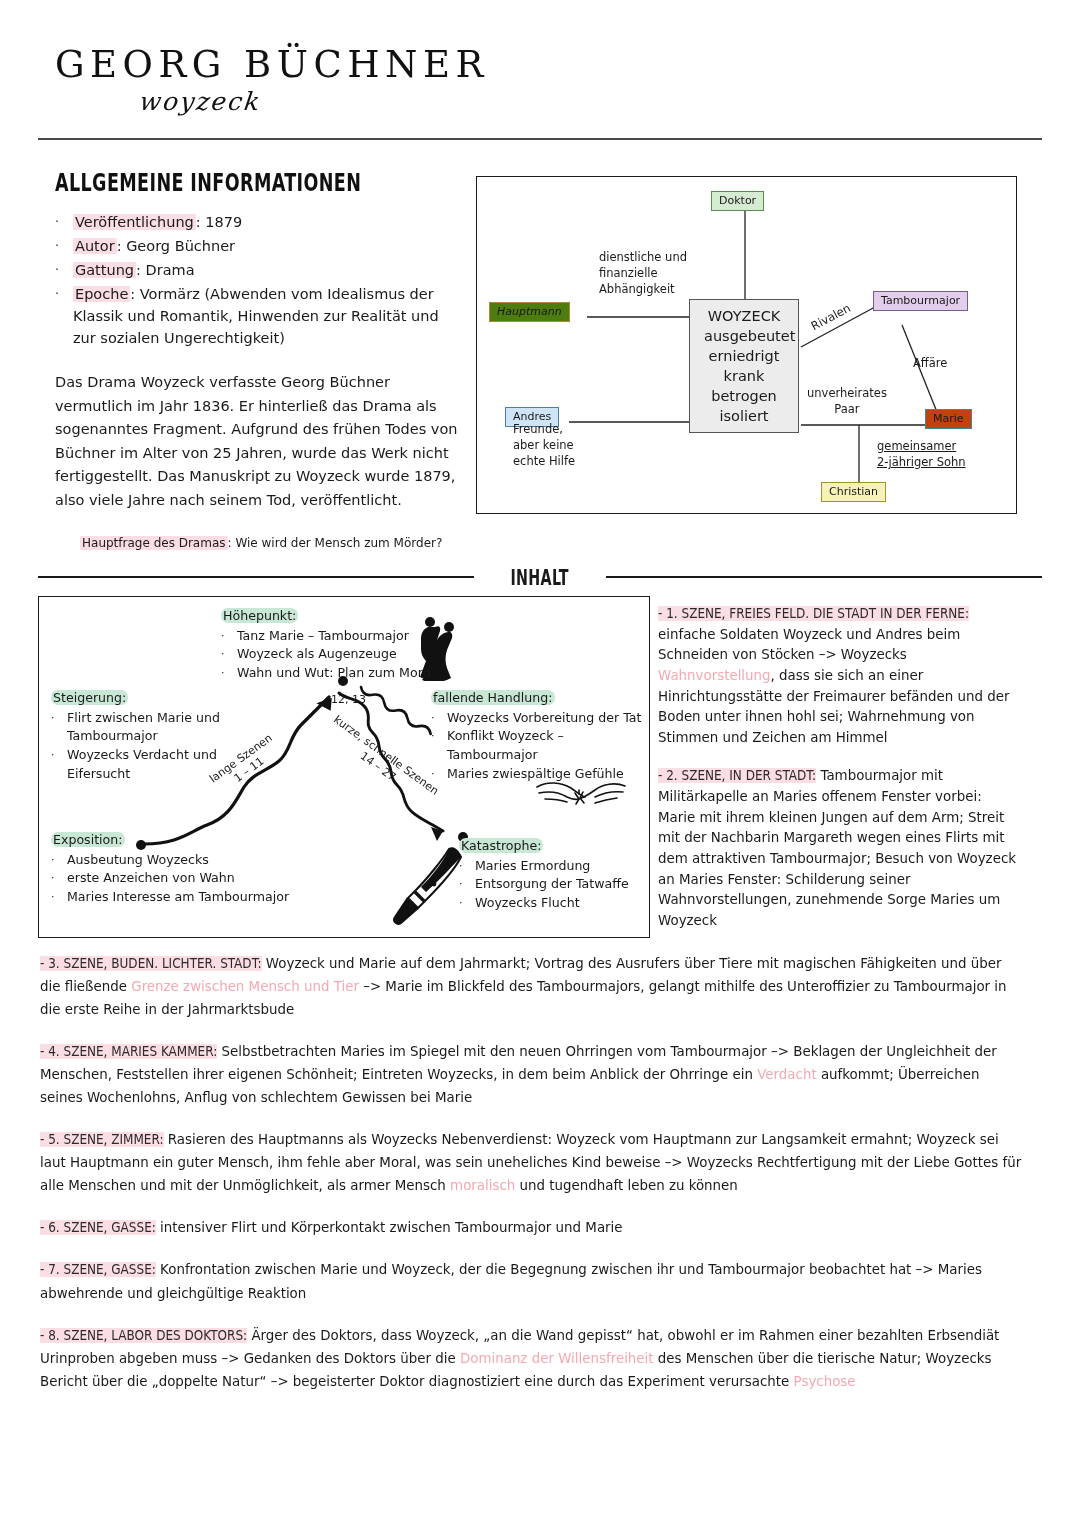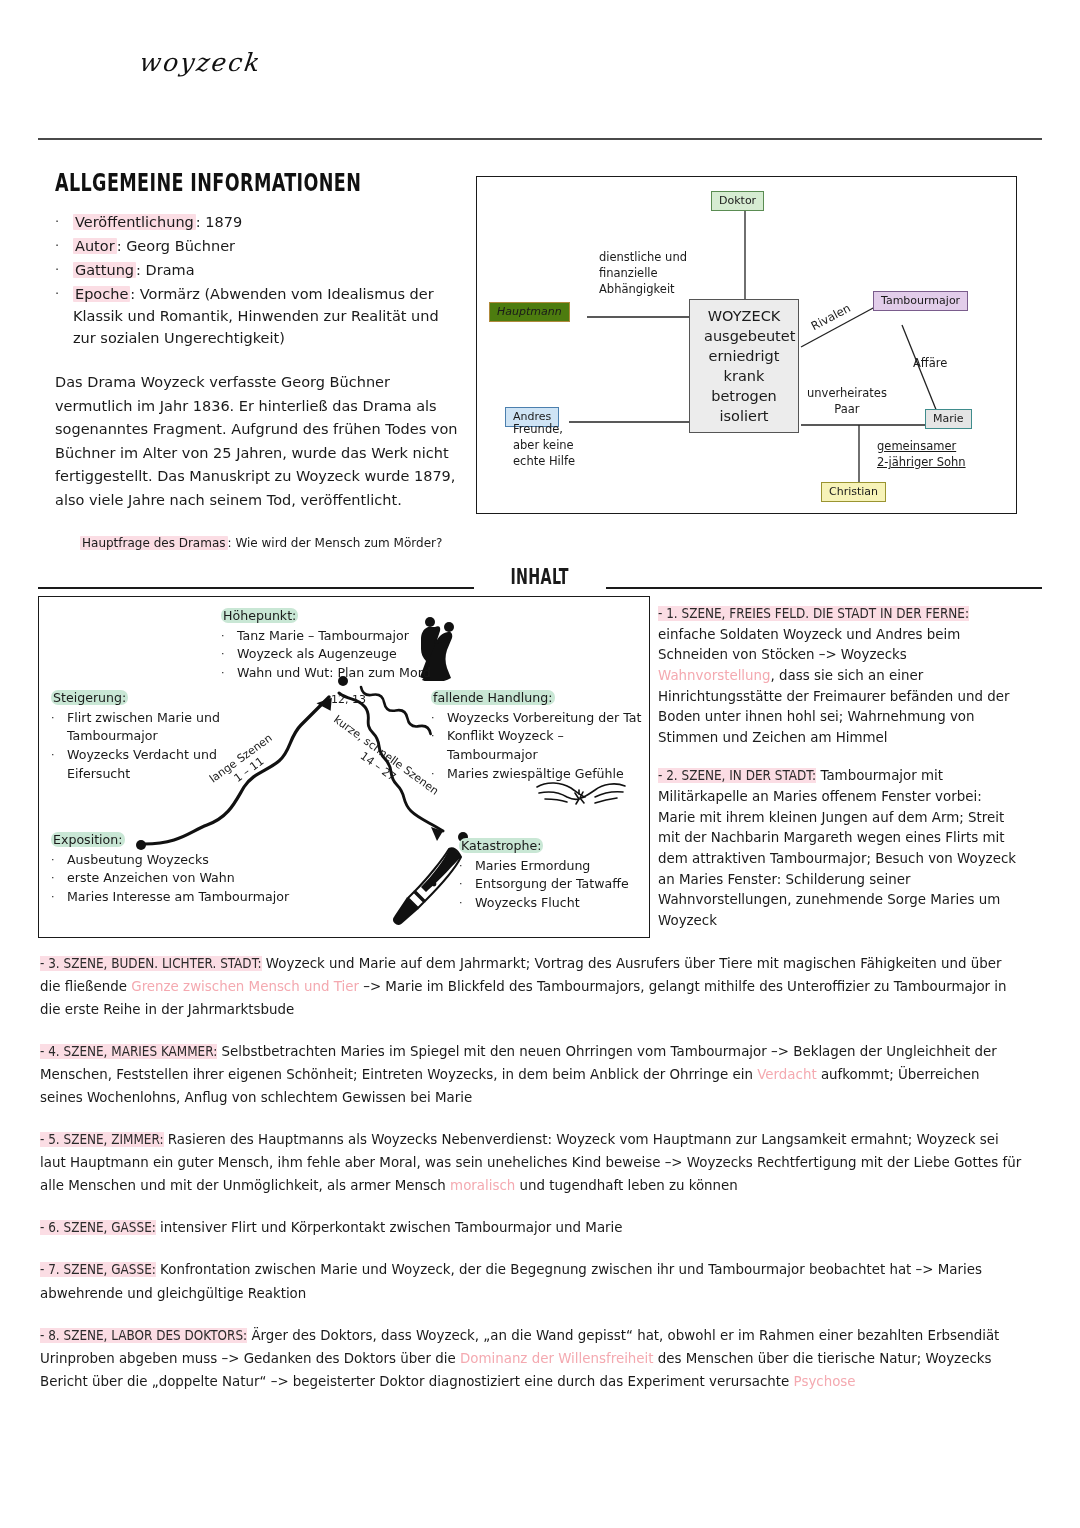--- a/index.html
+++ b/index.html
@@ -41,21 +41,21 @@
   .diagram svg{position:absolute;left:0;top:0;}
   .node{position:absolute;border:1.4px solid #333;font-size:11px;
         padding:2px 7px;white-space:nowrap;line-height:1.25;}
   .node.center{border:1.4px solid #555;background:#ececec;text-align:center;
                padding:6px 14px;font-size:14.5px;line-height:1.38;}
   .edge-lbl{position:absolute;font-size:11.5px;line-height:1.4;color:#1a1a1a;}
   .edge-lbl.rot{transform:rotate(-28deg);transform-origin:left center;}
 
   
   .inhalt-bar{position:absolute;left:38px;top:565px;width:1004px;height:24px;
-              display:flex;align-items:flex-end;gap:25px;}
+              display:flex;align-items:center;gap:25px;}
   .inhalt-bar .ln{flex:1;height:2px;background:#1a1a1a;}
   .inhalt-bar .lbl{font-family:"DejaVu Sans Condensed","Liberation Sans Narrow","Liberation Sans",sans-serif;
                    font-weight:bold;font-size:22px;letter-spacing:.5px;
                    transform:scaleX(.72);}
 
   
   .arcbox{position:absolute;left:38px;top:596px;width:610px;height:340px;
           border:1.5px solid #1a1a1a;background:#fff;overflow:hidden;}
   .arcbox svg{position:absolute;left:0;top:0;}
   .stage{position:absolute;font-size:12.6px;line-height:1.48;}
@@ -76,20 +76,21 @@
   
   .wide-scenes{position:absolute;left:40px;top:952px;width:985px;}
   .wide-scenes .scene{font-size:13.4px;line-height:1.72;margin-bottom:19px;}
 </style>
 </head>
 <body>
 
 <div class="page">
 
   <div class="title-wrap">
+    <div class="main-title">GEORG BÜCHNER</div>
     <div class="sub-title">woyzeck</div>
   </div>
   <div class="rule-top"></div>
 
   <div class="info-col">
     <div class="sec-head">ALLGEMEINE INFORMATIONEN</div>
 
     <ul class="bullets">
       <li>
         <span class="dot">·</span>
@@ -152,21 +153,21 @@
     </div>
 
     <div class="node" style="left:396px;top:114px;background:#e2cdea;border-color:#7a5c8c;">
       <span>Tambourmajor</span>
     </div>
 
     <div class="node" style="left:28px;top:230px;background:#cfe4f5;border-color:#4b7fae;">
       <span>Andres</span>
     </div>
 
-    <div class="node" style="left:448px;top:232px;background:#e5e5e5;border-color:#3f8c8c;">
+    <div class="node" style="left:448px;top:232px;background:#c2410c;border-color:#3f8c8c;">
       <span>Marie</span>
     </div>
 
     <div class="node" style="left:344px;top:305px;background:#f7f3b8;border-color:#9a9431;">
       <span>Christian</span>
     </div>
 
     <div class="edge-lbl" style="left:122px;top:72px;">
       <div>dienstliche und</div>
       <div>finanzielle</div>

